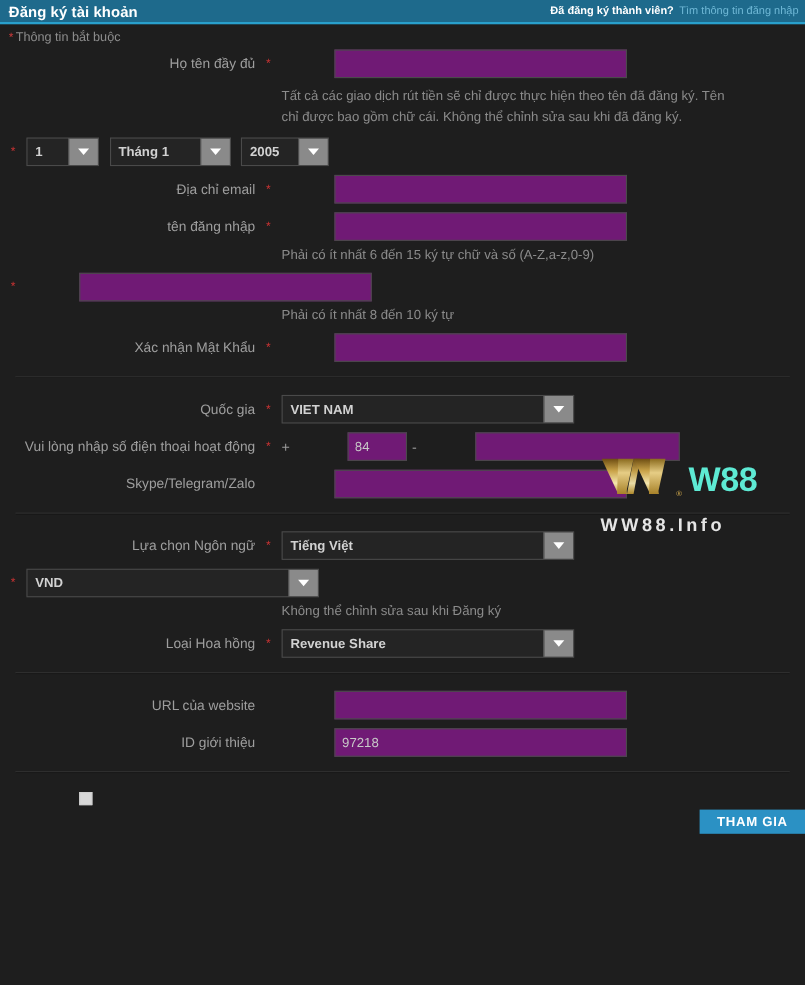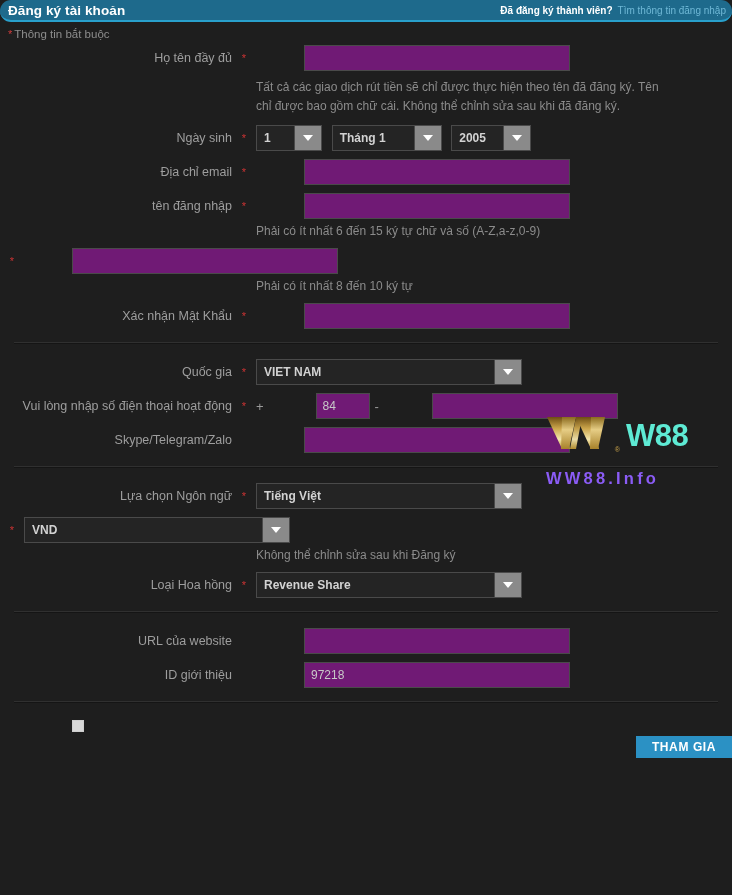--- a/index.html
+++ b/index.html
@@ -20,21 +20,20 @@
   
   .header {
     height: 22px;
     background: #1e6a8c;
     display: flex;
     align-items: center;
     justify-content: space-between;
     padding: 0 6px 0 8px;
     box-sizing: border-box;
     border-bottom: 2px solid #29a0cc;
-    border-radius: 11px;
   }
   .header-title {
     color: #ffffff;
     font-weight: bold;
     font-size: 13.5px;
     letter-spacing: 0.1px;
   }
   .header-right {
     display: flex;
     align-items: center;
@@ -205,21 +204,21 @@
     font-size: 31px;
     font-weight: bold;
     color: #5eead4;
     letter-spacing: -0.5px;
     line-height: 1;
   }
   .logo-sub {
     margin-top: 14px;
     font-size: 16.5px;
     font-weight: bold;
-    color: #8b5cf6;
+    color: #e5e5e5;
     letter-spacing: 3.2px;
     font-family: "Liberation Sans", sans-serif;
   }
 
   
   .terms {
     display: flex;
     align-items: flex-start;
     padding: 0 14px 0 72px;
     margin-top: 4px;
@@ -280,21 +279,20 @@
   <div class="row">
     <div class="label">Họ tên đầy đủ</div>
     <div class="star-col">*</div>
     <div class="field">
       <input class="txt" type="text" value="" style="">
     </div>
   </div>
   <div class="hint multi">Tất cả các giao dịch rút tiền sẽ chỉ được thực hiện theo tên đã đăng ký. Tên chỉ được bao gồm chữ cái. Không thể chỉnh sửa sau khi đã đăng ký.</div>
 
   <div class="row">
-    <div class="label">Ngày sinh</div>
     <div class="star-col">*</div>
     <div class="field">
       <span class="sel w-day">
         <span class="sel-text">1</span>
         <span class="sel-arrow">
             <i></i>
           </span>
       </span>
       <span class="sel w-month">
         <span class="sel-text">Tháng 1</span>

